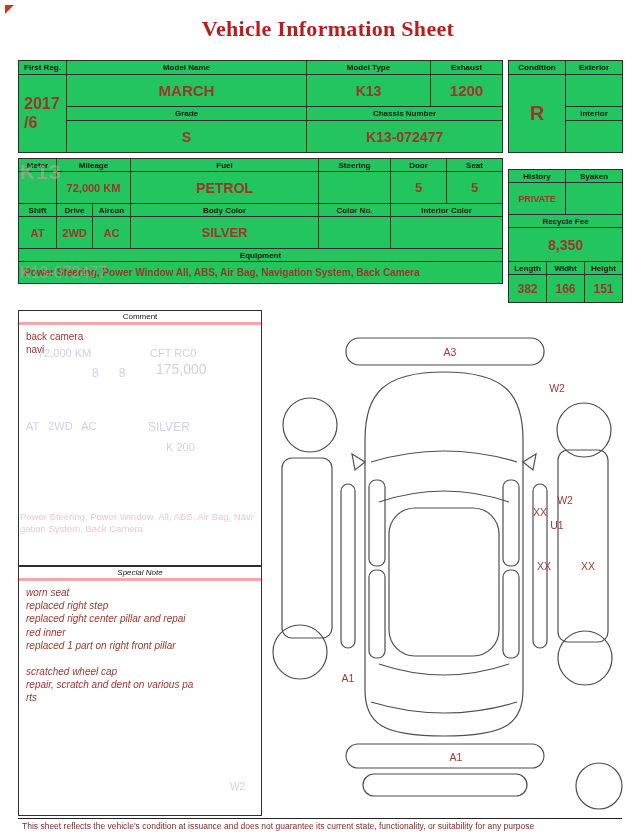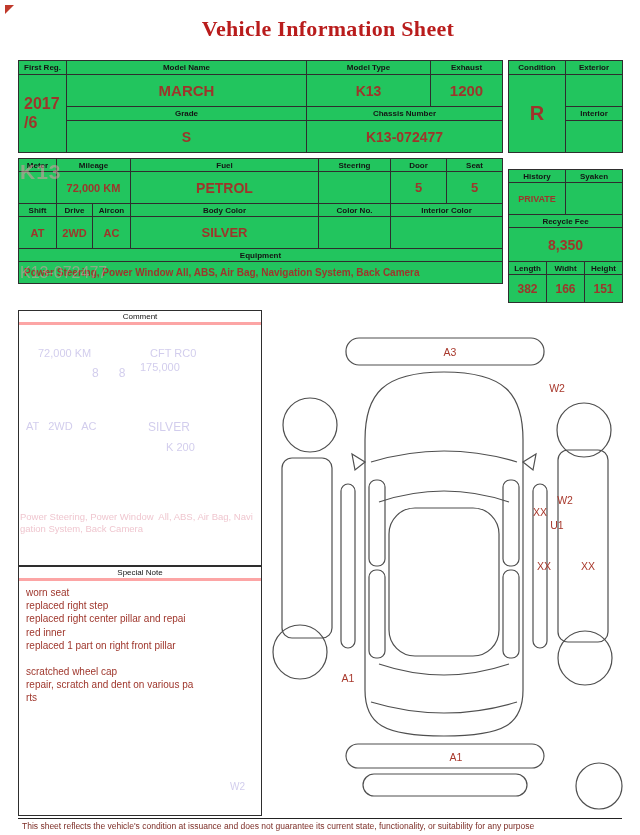--- a/index.html
+++ b/index.html
@@ -188,23 +188,27 @@
     <tr class="h28">
       <td class="val f12" colspan="2">382</td>
       <td class="val f12" colspan="2">166</td>
       <td class="val f12" colspan="2">151</td>
     </tr>
   </tbody>
     </table>
 
   <div class="panel" style="left:18px; top:310px; width:244px; height:256px;">
     <div class="panel-hdr">Comment</div>
+    <div class="panel-body">
+      <div class="c-line">back camera</div>
+      <div class="c-line">navi</div>
+    </div>
   </div>
 
-  <div class="panel" style="left:18px; top:566px; width:244px; height:250px;">
+  <div class="panel" style="left:18px; top:566px; width:244px; height:250px;font-style:italic;">
     <div class="panel-hdr">Special Note</div>
     <div class="panel-body">
       <div class="c-line">worn seat</div>
       <div class="c-line">replaced right step</div>
       <div class="c-line">replaced right center pillar and repai</div>
       <div class="c-line">red inner</div>
       <div class="c-line">replaced 1 part on right front pillar</div>
       <div class="c-line"></div>
       <div class="c-line">scratched wheel cap</div>
       <div class="c-line">repair, scratch and dent on various pa</div>
@@ -248,21 +252,21 @@
       <text class="diag-label" x="320" y="258" text-anchor="middle">XX</text>
       <text class="diag-label" x="80" y="370" text-anchor="middle">A1</text>
       <text class="diag-label" x="188" y="449" text-anchor="middle">A1</text>
     </svg>
   </div>
 
   <div class="g-pink" style="left:20px; top:160px; font-size:21px; font-weight:bold; letter-spacing:1px;">K13</div>
   <div class="g-pink" style="left:20px; top:264px; font-size:16px;">K13-072477</div>
   <div class="g-blue" style="left:38px; top:347px; font-size:11px;">72,000 KM</div>
   <div class="g-blue" style="left:150px; top:347px; font-size:11px;">CFT RC0</div>
-  <div class="g-blue" style="left:140px; top:361px; font-size:11px;">175,000</div>
+  <div class="g-blue" style="left:156px; top:361px; font-size:14px;">175,000</div>
   <div class="g-blue" style="left:92px; top:366px; font-size:12px;">8      8</div>
   <div class="g-blue" style="left:26px; top:420px; font-size:11px;">AT   2WD   AC</div>
   <div class="g-blue" style="left:148px; top:420px; font-size:12px;">SILVER</div>
   <div class="g-blue" style="left:166px; top:441px; font-size:11px;">K 200</div>
   <div class="g-pink" style="left:20px; top:511px; font-size:9.5px;">Power Steering, Power Window  All, ABS, Air Bag, Navi</div>
   <div class="g-pink" style="left:20px; top:523px; font-size:9.5px;">gation System, Back Camera</div>
   <div class="g-blue" style="left:230px; top:781px; font-size:10px;">W2</div>
 
   <div id="footer-line"></div>
   <div id="footer-text">This sheet reflects the vehicle's condition at issuance and does not guarantee its current state, functionality, or suitability for any purpose</div>

